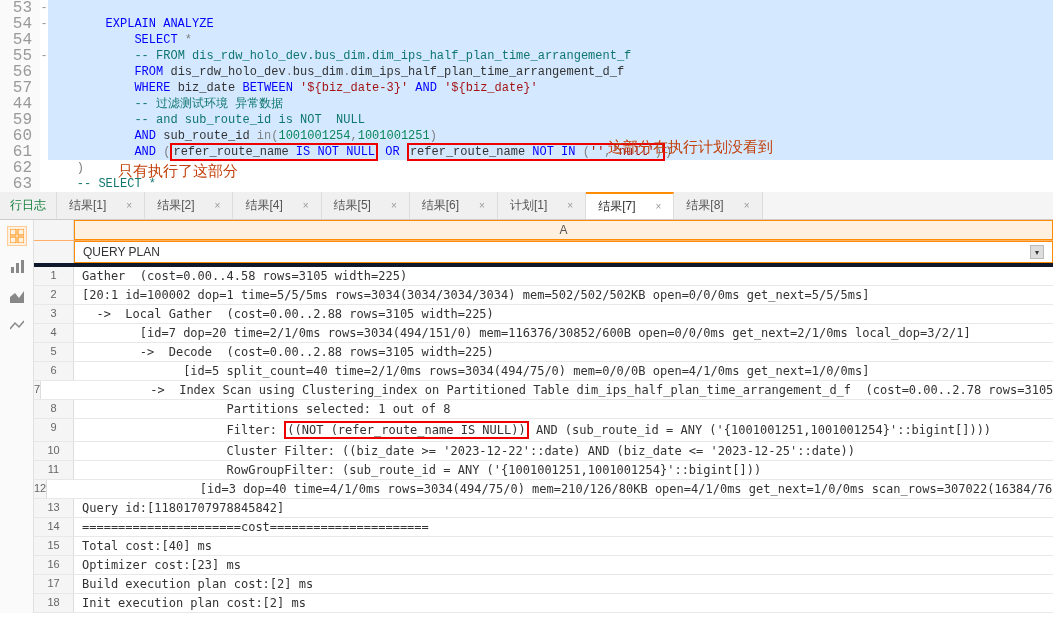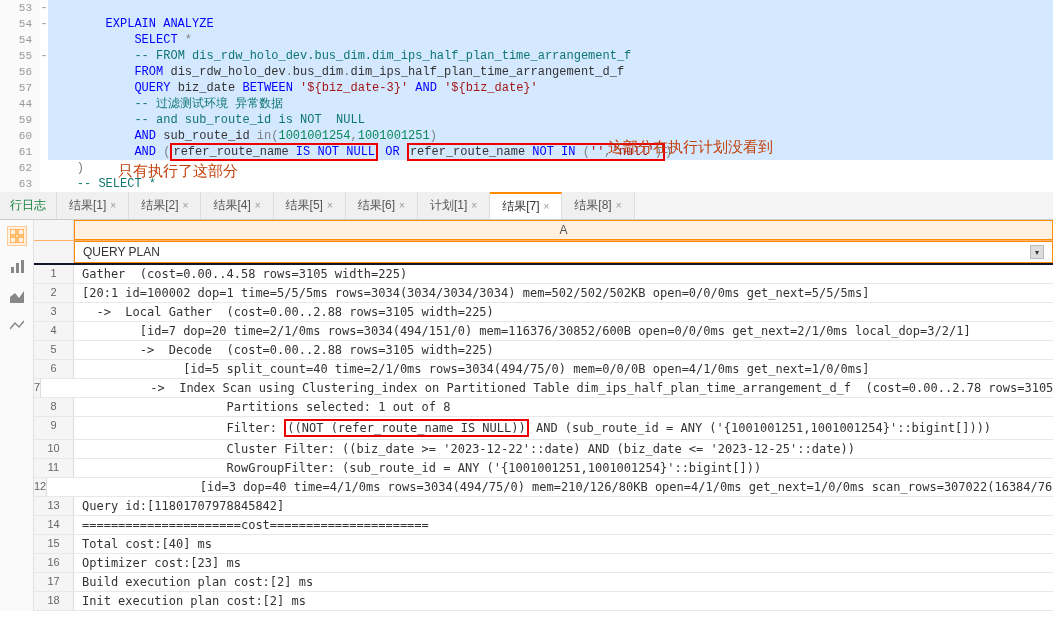--- a/index.html
+++ b/index.html
@@ -1,47 +1,47 @@
 <!DOCTYPE html>
 <html><head>
 <meta charset="utf-8">
 <style>
 * { margin: 0; padding: 0; box-sizing: border-box; }
 body { font-family: Consolas, Monaco, 'Courier New', monospace; font-size: 12px; background: #fff; color: #333; }
 .editor { background: #fff; padding: 0; }
 .code-line { display: flex; align-items: center; height: 16px; line-height: 16px; }
-.gutter { width: 40px; text-align: right; padding-right: 8px; color: #999; background: #fafafa; font-size: 11px; user-select: none; }
+.gutter { width: 40px; text-align: right; padding-right: 8px; color: #999; background: #fafafa; font-size: 16px; user-select: none; }
 .marker { width: 8px; color: #999; text-align: center; }
 .code { white-space: pre; flex: 1; position: relative; }
 .kw-blue { color: #0000ff; }
 .kw-gray { color: #808080; }
 .comment { color: #0f766e; }
 .string { color: #a31515; }
 .num { color: #098658; }
 .highlight-bg { background: #d4e9ff; }
 .red-box { border: 2px solid #e00; padding: 0 1px; }
 .annotation-red { color: #c2410c; font-size: 15px; position: absolute; font-family: 'Microsoft YaHei', sans-serif; }
 
 .tabs-row { display: flex; border-bottom: 1px solid #ccc; background: #f5f5f5; height: 28px; align-items: stretch; font-family: 'Segoe UI', Tahoma, sans-serif; font-size: 12px; }
-.tab { padding: 5px 12px; border-right: 1px solid #ddd; display: flex; align-items: center; gap: 4px; cursor: pointer; color: #555; background: #f0f0f0; }
+.tab { padding: 5px 12px; border-right: 1px solid #ddd; display: flex; align-items: center; gap: 20px; cursor: pointer; color: #555; background: #f0f0f0; }
 .tab.active { background: #fff; border-top: 2px solid #ff8c00; color: #333; }
 .tab-close { color: #999; font-size: 10px; cursor: pointer; }
 .tab-first { padding: 5px 10px; color: #15803d; background: #f0f0f0; border-right: 1px solid #ddd; display: flex; align-items: center; }
 
 .grid-area { display: flex; }
 .side-icons { width: 34px; background: #fafafa; border-right: 1px solid #e0e0e0; display: flex; flex-direction: column; align-items: center; padding-top: 6px; gap: 10px; }
 .side-icon { width: 20px; height: 20px; display: flex; align-items: center; justify-content: center; color: #888; cursor: pointer; }
 .side-icon.active { background: #fff0e0; color: #ff8c00; border: 1px solid #ffcc99; }
 
 .grid-wrap { flex: 1; overflow: auto; }
 .col-header-row { display: flex; background: #f5f5f5; border-bottom: 1px solid #ffb066; }
 .col-header-corner { width: 40px; border-right: 1px solid #ddd; background: #f5f5f5; }
 .col-header-a { flex: 1; text-align: center; background: #fff0e0; border: 1px solid #ff8c00; color: #555; padding: 2px 0; font-weight: normal; font-family: 'Segoe UI', sans-serif; }
 
-.header-cell-row { display: flex; background: #fff; border-bottom: 2px solid #0f172a; }
+.header-cell-row { display: flex; background: #fff; border-bottom: 4px solid #0f172a; }
 .header-cell-row .row-num { width: 40px; background: #f5f5f5; border-right: 1px solid #ddd; }
 .header-cell { flex: 1; padding: 3px 8px; border: 1px solid #ff8c00; display: flex; justify-content: space-between; align-items: center; font-family: 'Segoe UI', sans-serif; }
 .dropdown-arrow { width: 14px; height: 14px; background: #ddd; border: 1px solid #bbb; display: flex; align-items: center; justify-content: center; font-size: 8px; cursor: pointer; }
 
 .grid-row { display: flex; border-bottom: 1px solid #e8e8e8; background: #fff; }
 .row-num { width: 40px; text-align: center; color: #666; background: #f5f5f5; border-right: 1px solid #ddd; padding: 2px 0; font-size: 11px; user-select: none; font-family: 'Segoe UI', sans-serif; }
 .cell { flex: 1; padding: 2px 8px; white-space: pre; font-family: Consolas, Monaco, monospace; font-size: 12px; color: #333; position: relative; }
 .filter-box { border: 2px solid #e00; display: inline-block; padding: 0 1px; }
 </style>
 </head>
@@ -70,21 +70,21 @@
         <div class="code highlight-bg"><span>            </span><span class="comment">-- FROM dis_rdw_holo_dev.bus_dim.dim_ips_half_plan_time_arrangement_f</span></div>
       </div>
       <div class="code-line">
         <div class="gutter">56</div>
         <div class="marker"> </div>
         <div class="code highlight-bg"><span>            </span><span class="kw-blue">FROM</span><span> dis_rdw_holo_dev</span><span class="kw-gray">.</span><span>bus_dim</span><span class="kw-gray">.</span><span>dim_ips_half_plan_time_arrangement_d_f</span></div>
       </div>
       <div class="code-line">
         <div class="gutter">57</div>
         <div class="marker"> </div>
-        <div class="code highlight-bg"><span>            </span><span class="kw-blue">QUERY</span><span> biz_date </span><span class="kw-blue">BETWEEN</span><span> </span><span class="string">'${biz_date-3}'</span><span> </span><span class="kw-blue">AND</span><span> </span><span class="string">'${biz_date}'</span></div>
+        <div class="code highlight-bg"><span>            </span><span class="kw-blue">WHERE</span><span> biz_date </span><span class="kw-blue">BETWEEN</span><span> </span><span class="string">'${biz_date-3}'</span><span> </span><span class="kw-blue">AND</span><span> </span><span class="string">'${biz_date}'</span></div>
       </div>
       <div class="code-line">
         <div class="gutter">44</div>
         <div class="marker"> </div>
         <div class="code highlight-bg"><span>            </span><span class="comment">-- 过滤测试环境 异常数据</span></div>
       </div>
       <div class="code-line">
         <div class="gutter">59</div>
         <div class="marker"> </div>
         <div class="code highlight-bg"><span>            </span><span class="comment">-- and sub_route_id is NOT  NULL</span></div>

